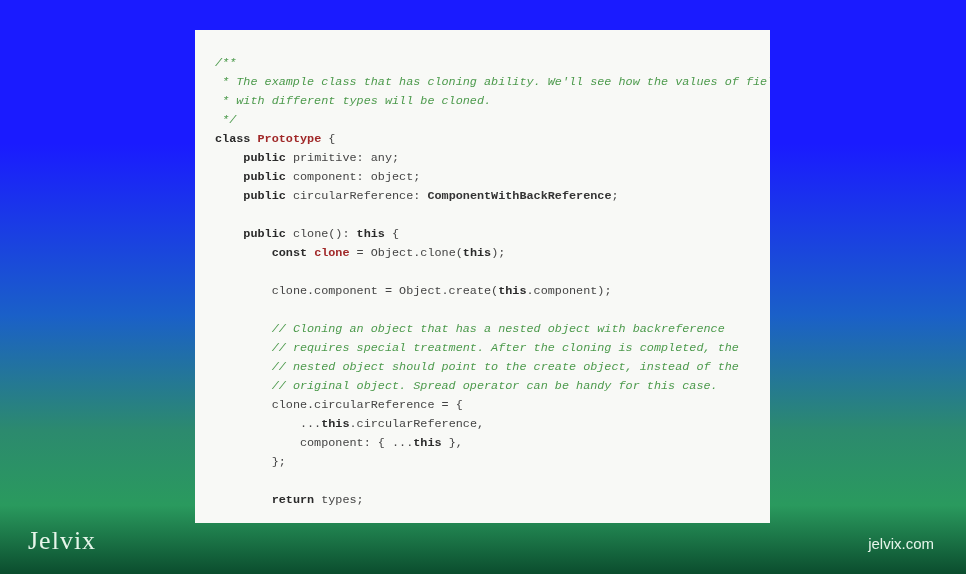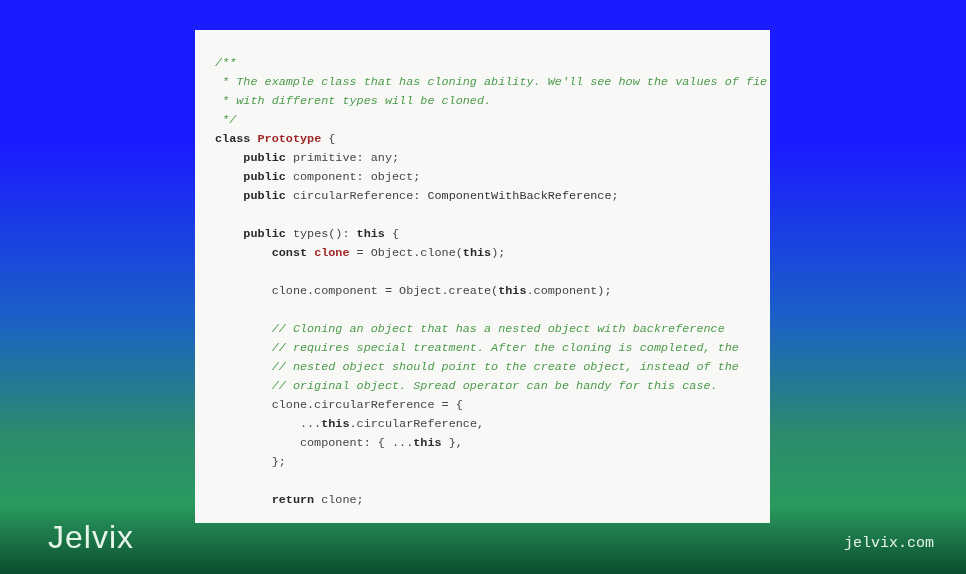--- a/index.html
+++ b/index.html
@@ -17,61 +17,61 @@
     box-sizing:border-box;
     font-size:11.8px;
     line-height:19px;
     color:#333;
     overflow:hidden;
   }
   .code-card pre{margin:0;white-space:pre;font-family:inherit;}
   .c{color:#4c9a4c;font-style:italic;}
   .kw{color:#2a2a2a;font-weight:bold;text-align:right;}
   .cls{color:#a02828;font-weight:bold;font-family:Liberation Mono, monospace;}
-  .ty{color:#333;font-weight:normal;}
+  .ty{color:#333;font-weight:bold;}
   .pl{color:#444;}
   .brand{
-    position:absolute;left:48px;bottom:18px;
-    color:#e6f5ea;font-family:Liberation Sans, sans-serif;
-    font-weight:200;font-size:32px;letter-spacing:1px;
+    position:absolute;left:28px;bottom:18px;
+    color:#e6f5ea;font-family:Liberation Serif, serif;
+    font-weight:200;font-size:26px;letter-spacing:1px;
   }
   .site{
     position:absolute;right:32px;bottom:22px;
-    color:#e6f5ea;font-family:Liberation Mono, monospace;
+    color:#e6f5ea;font-family:Liberation Sans, sans-serif;
     font-size:15px;
     text-align:center;
   }
 </style>
 </head>
 <body>
 
 <div class="bg">
 
   <div class="code-card">
     <pre><span class="c">/**</span>
 <span class="c"> * The example class that has cloning ability. We'll see how the values of field</span>
 <span class="c"> * with different types will be cloned.</span>
 <span class="c"> */</span>
 <span class="kw">class</span> <span class="cls">Prototype</span><span class="pl"> {</span>
     <span class="kw">public</span><span class="pl"> primitive: any;</span>
     <span class="kw">public</span><span class="pl"> component: object;</span>
     <span class="kw">public</span><span class="pl"> circularReference: </span><span class="ty">ComponentWithBackReference</span><span class="pl">;</span>
 
-    <span class="kw">public</span><span class="pl"> types(): </span><span class="kw">this</span><span class="pl"> {</span>
+    <span class="kw">public</span><span class="pl"> clone(): </span><span class="kw">this</span><span class="pl"> {</span>
         <span class="kw">const </span><span class="cls">clone</span><span class="pl"> = Object.clone(</span><span class="kw">this</span><span class="pl">);</span>
 
         <span class="pl">clone.component = Object.create(</span><span class="kw">this</span><span class="pl">.component);</span>
 
         <span class="c">// Cloning an object that has a nested object with backreference</span>
         <span class="c">// requires special treatment. After the cloning is completed, the</span>
         <span class="c">// nested object should point to the create object, instead of the</span>
         <span class="c">// original object. Spread operator can be handy for this case.</span>
         <span class="pl">clone.circularReference = {</span>
             <span class="pl">...</span><span class="kw">this</span><span class="pl">.circularReference,</span>
             <span class="pl">component: { ...</span><span class="kw">this</span><span class="pl"> },</span>
         <span class="pl">};</span>
 
-        <span class="kw">return</span><span class="pl"> clone;</span></pre>
+        <span class="kw">return</span><span class="pl"> types;</span></pre>
   </div>
 
   <div class="brand">Jelvix</div>
   <div class="site">jelvix.com</div>
 </div>
 
 </body></html>

